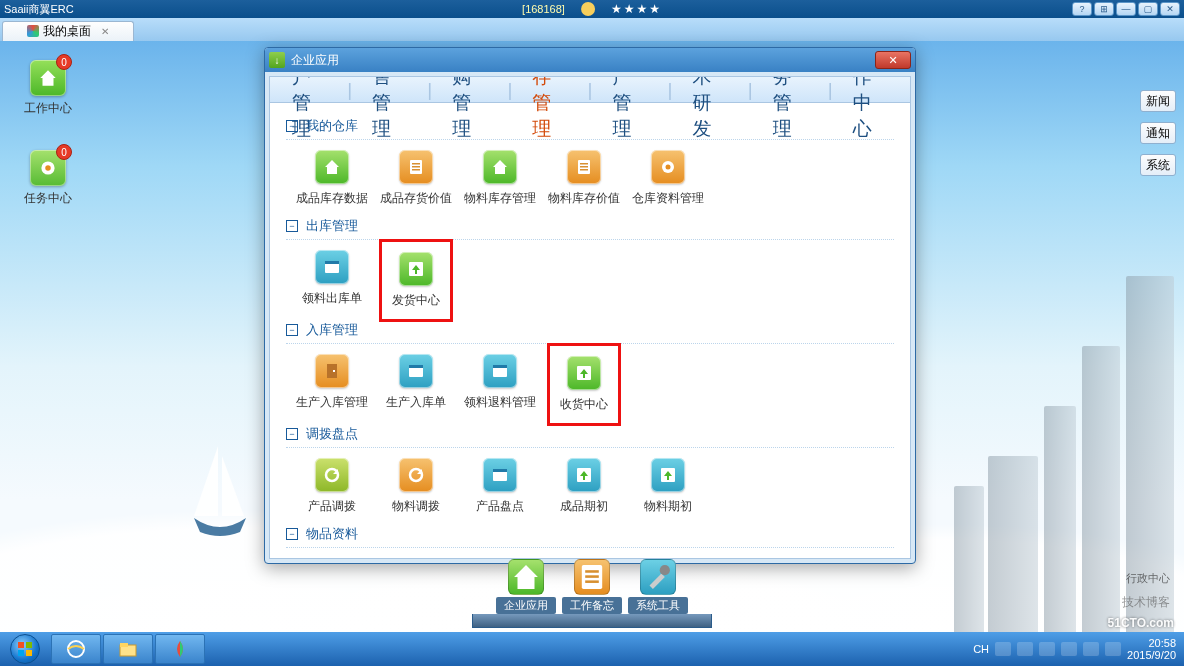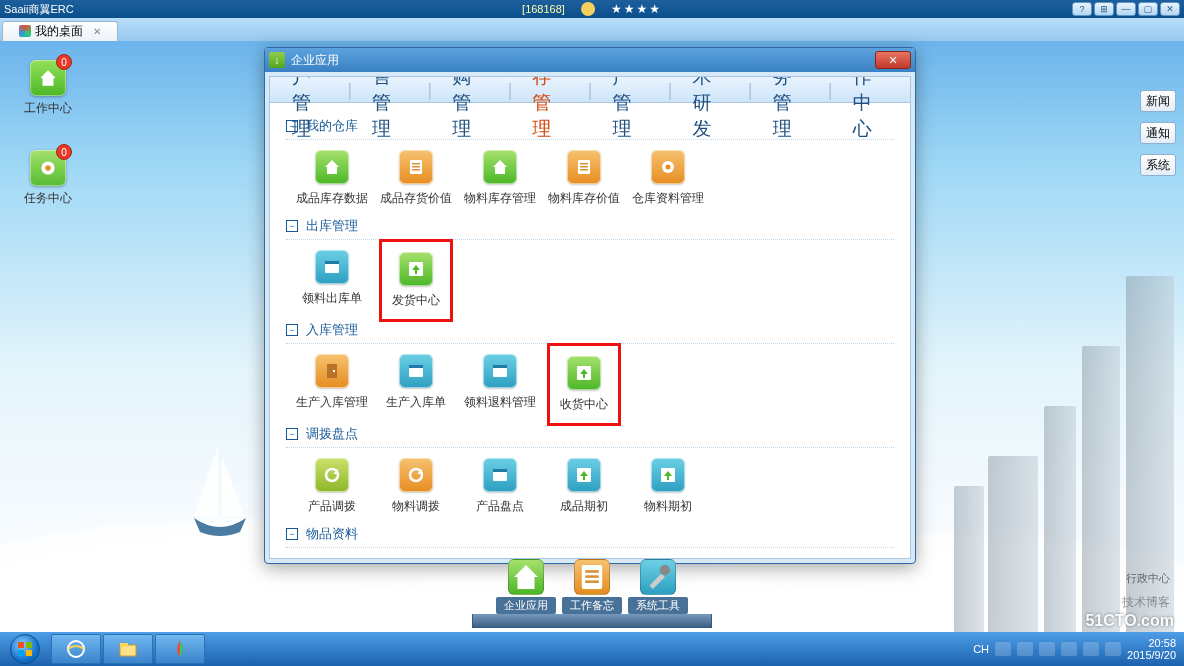--- a/index.html
+++ b/index.html
@@ -14,21 +14,21 @@
 .topbar { position:absolute; top:0; left:0; right:0; height:18px; background:linear-gradient(to bottom,#1c5f9c,#0a4f8c); display:flex; align-items:center; color:#fff; font-size:11px; padding:0 4px; }
 .topbar .title { flex:0 0 auto; }
 .topbar .center { position:absolute; left:50%; transform:translateX(-50%); display:flex; align-items:center; gap:16px;text-align:right; }
 .topbar .center .code { color:#fffcad; }
 .topbar .stars { color:#fff; letter-spacing:2px; font-size:12px; }
 .topbar .face { width:14px; height:14px; background:#f7cf5c; border-radius:50%; display:inline-block; }
 .topbar .right { margin-left:auto; display:flex; gap:2px; }
 .topbar .tbtn { width:20px; height:14px; background:linear-gradient(#e8f3fd,#b5d6f3); border:1px solid #5c96c8; border-radius:3px; font-size:9px; display:flex; align-items:center; justify-content:center; color:#2a5b8a; cursor:pointer; }
 
 .tabstrip { position:absolute; top:18px; left:0; right:0; height:23px; background:linear-gradient(to bottom,#b8ddfa,#97c8ef); display:flex; align-items:center; }
-.tabstrip .tab { height:20px; margin:2px 0 0 2px; padding:0 16px; background:linear-gradient(#fefefe,#ebf2f8); border:1px solid #9bb7d2; border-bottom:none; border-radius:3px 3px 0 0; font-size:12px; display:flex; align-items:center; gap:4px; cursor:pointer;justify-content:center; }
+.tabstrip .tab { height:20px; margin:2px 0 0 2px; padding:0 24px; background:linear-gradient(#fefefe,#ebf2f8); border:1px solid #9bb7d2; border-bottom:none; border-radius:3px 3px 0 0; font-size:12px; display:flex; align-items:center; gap:4px; cursor:pointer;justify-content:center; }
 .tabstrip .tab .tlogo { width:12px; height:12px; background:conic-gradient(#e74c3c,#2ecc71,#3498db,#e74c3c); border-radius:2px; }
 .tabstrip .tab .tclose { font-size:10px; color:#888; margin-left:6px; }
 
 .dicon { position:absolute; display:flex; flex-direction:column; align-items:center; gap:4px; cursor:pointer; }
 .dicon .glyph { width:36px; height:36px; border-radius:6px; display:flex; align-items:center; justify-content:center; position:relative; }
 .dicon .glyph.green { background:linear-gradient(#95e05a,#4cb728); box-shadow:inset 0 0 0 1px rgba(255,255,255,.4),0 1px 3px rgba(0,0,0,.3); }
 .dicon .glyph.greeny { background:linear-gradient(#a5e16d,#57bb34); box-shadow:inset 0 0 0 1px rgba(255,255,255,.4),0 1px 3px rgba(0,0,0,.3); }
 .dicon .glyph svg { width:22px; height:22px; }
 .dicon .badge { position:absolute; top:-6px; right:-6px; background:#e63a26; color:#fff; font-size:10px; min-width:16px; height:16px; border-radius:8px; display:flex; align-items:center; justify-content:center; border:1px solid #a92213; }
 .dicon .lbl { font-size:12px; color:#333; }
@@ -82,21 +82,21 @@
 .bigbar-strip { width:240px; height:14px; background:linear-gradient(rgba(60,110,160,.7),rgba(30,70,110,.85)); border:1px solid #2a5b8a; border-top:none; }
 
 .taskbar { position:absolute; bottom:0; left:0; right:0; height:34px; background:linear-gradient(to bottom,#4e9ee7,#1c61ae); display:flex; align-items:center; }
 .taskbar .start { width:50px; height:34px; display:flex; align-items:center; justify-content:center; cursor:pointer; }
 .taskbar .start .orb { width:30px; height:30px; border-radius:50%; background:radial-gradient(circle at 40% 35%,#8ed0ff,#1373cc 60%,#0b4f90); border:1px solid #0b4f90; display:flex; align-items:center; justify-content:center; }
 .taskbar .titem { width:50px; height:30px; margin:0 1px; background:linear-gradient(to bottom,#71b7f0,#3a84cc); border:1px solid #2b72b5; border-radius:2px; display:flex; align-items:center; justify-content:center; cursor:pointer; }
 .taskbar .tray { margin-left:auto; display:flex; align-items:center; gap:6px; padding:0 8px; color:#fff; font-size:11px; }
 .taskbar .tray .ticon { width:16px; height:14px; background:rgba(255,255,255,.2); border-radius:2px; }
 .taskbar .clock { text-align:right; line-height:1.1; font-size:11px; }
 
-.watermark { position:absolute; right:10px; bottom:36px; color:#fff; font-size:16px; font-weight:bold; text-shadow:0 0 3px rgba(0,0,0,.6); opacity:.9; font-family:Arial; }
+.watermark { position:absolute; right:10px; bottom:36px; color:#fff; font-size:12px; font-weight:bold; text-shadow:0 0 3px rgba(0,0,0,.6); opacity:.9; font-family:Arial; }
 .watermark2 { position:absolute; right:14px; bottom:55px; color:#555; font-size:12px; opacity:.6; }
 .bottom-label { position:absolute; right:14px; bottom:80px; color:#333; font-size:11px; opacity:.7; }
 </style>
 </head>
 <body>
 
 <div class="desktop">
   <div class="clouds"></div>
   <div class="building">
     <div class="tower" style="right:10px;bottom:0;width:48px;height:360px"></div>

